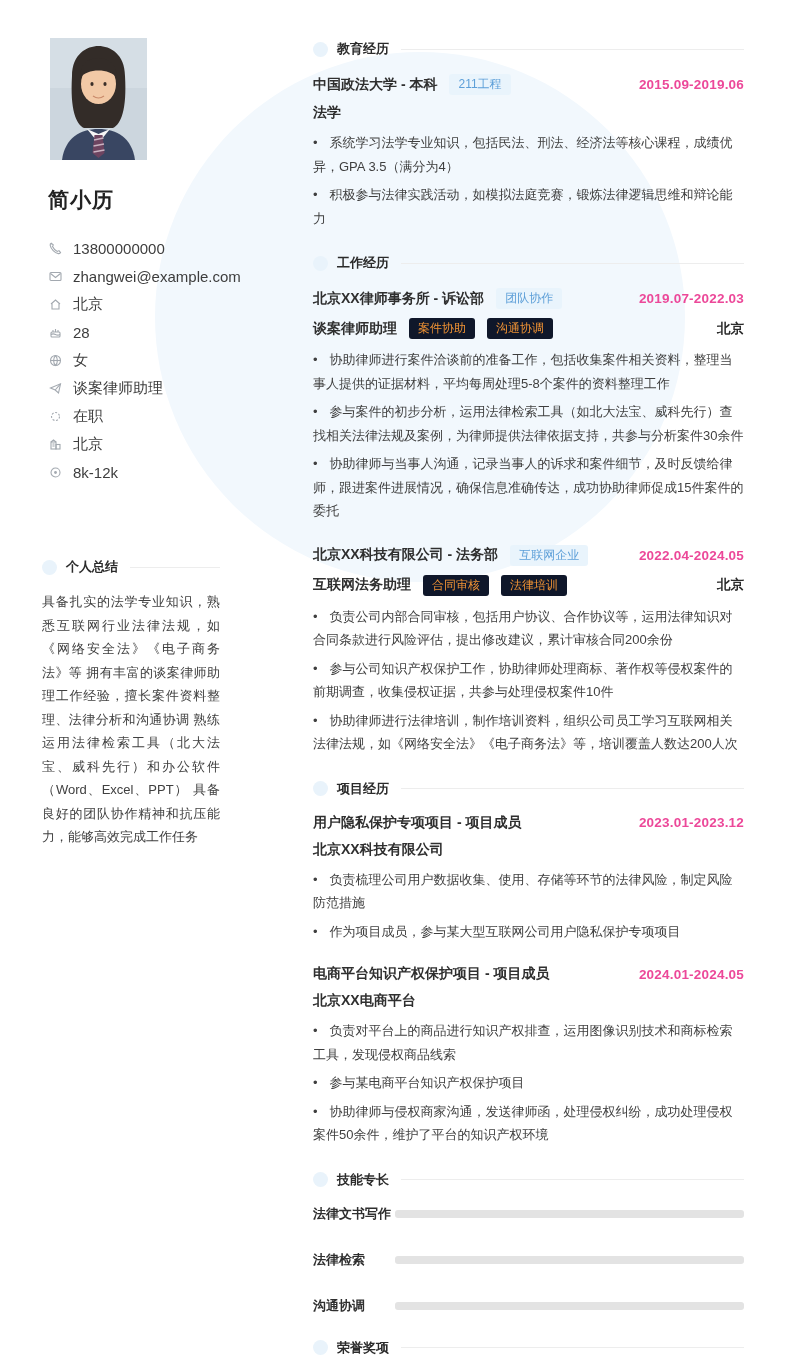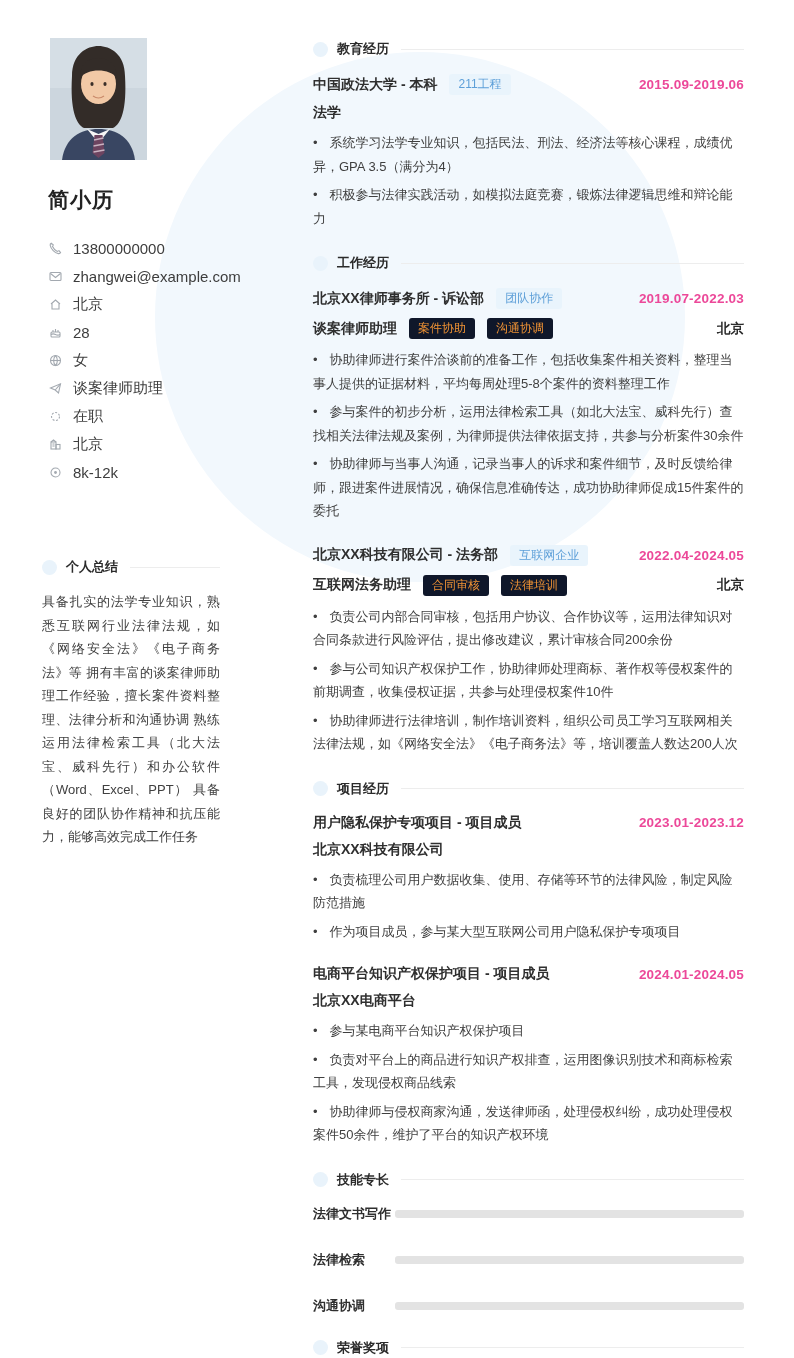--- a/index.html
+++ b/index.html
@@ -274,22 +274,22 @@
 
     <div class="entry">
       <div class="entry-head">
         <span>电商平台知识产权保护项目 - 项目成员</span>
         <span class="entry-date">2024.01-2024.05</span>
       </div>
       <div class="entry-sub">
         <span>北京XX电商平台</span>
       </div>
       <div class="bullets">
+        <div class="bullet"><span class="dot">•</span><span>负责对平台上的商品进行知识产权排查，运用图像识别技术和商标检索工具，发现侵权商品线索</span></div>
         <div class="bullet"><span class="dot">•</span><span>参与某电商平台知识产权保护项目</span></div>
-        <div class="bullet"><span class="dot">•</span><span>负责对平台上的商品进行知识产权排查，运用图像识别技术和商标检索工具，发现侵权商品线索</span></div>
         <div class="bullet"><span class="dot">•</span><span>协助律师与侵权商家沟通，发送律师函，处理侵权纠纷，成功处理侵权案件50余件，维护了平台的知识产权环境</span></div>
       </div>
     </div>
   </section>
 
   <section class="section">
     <div class="section-header">
       <span class="section-icon"></span>
       <h2>技能专长</h2>
       <span class="section-line"></span>

